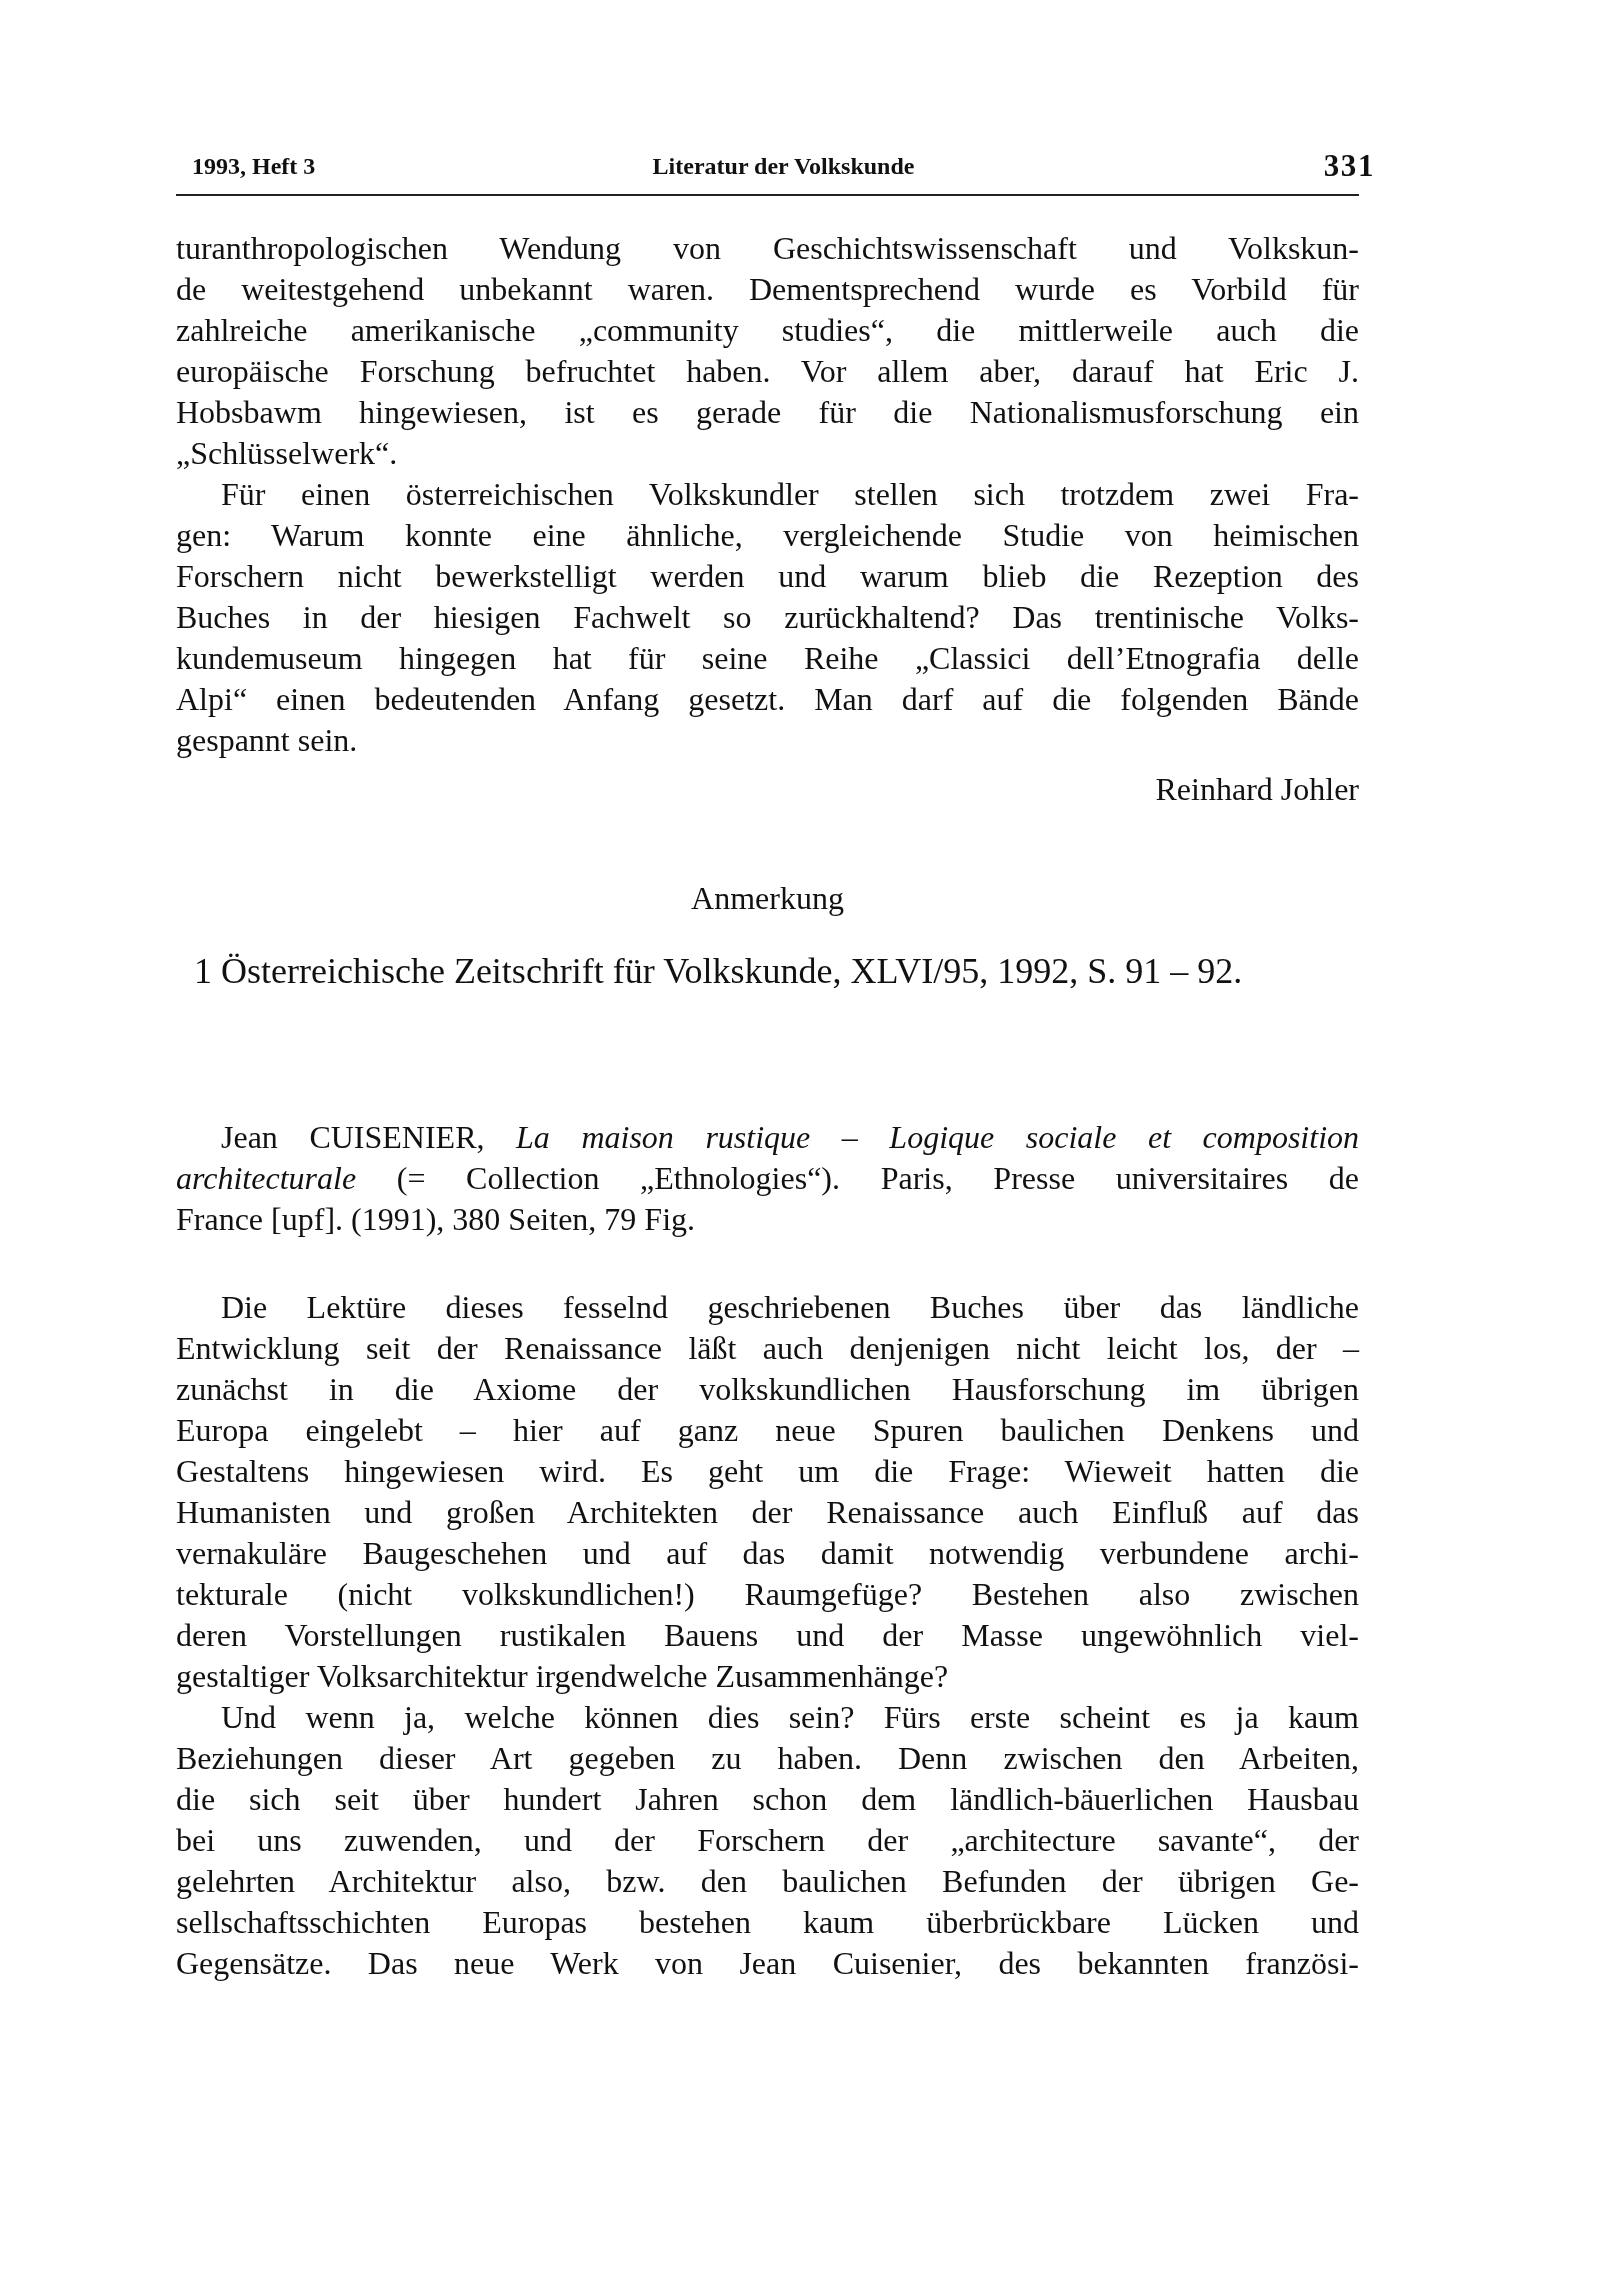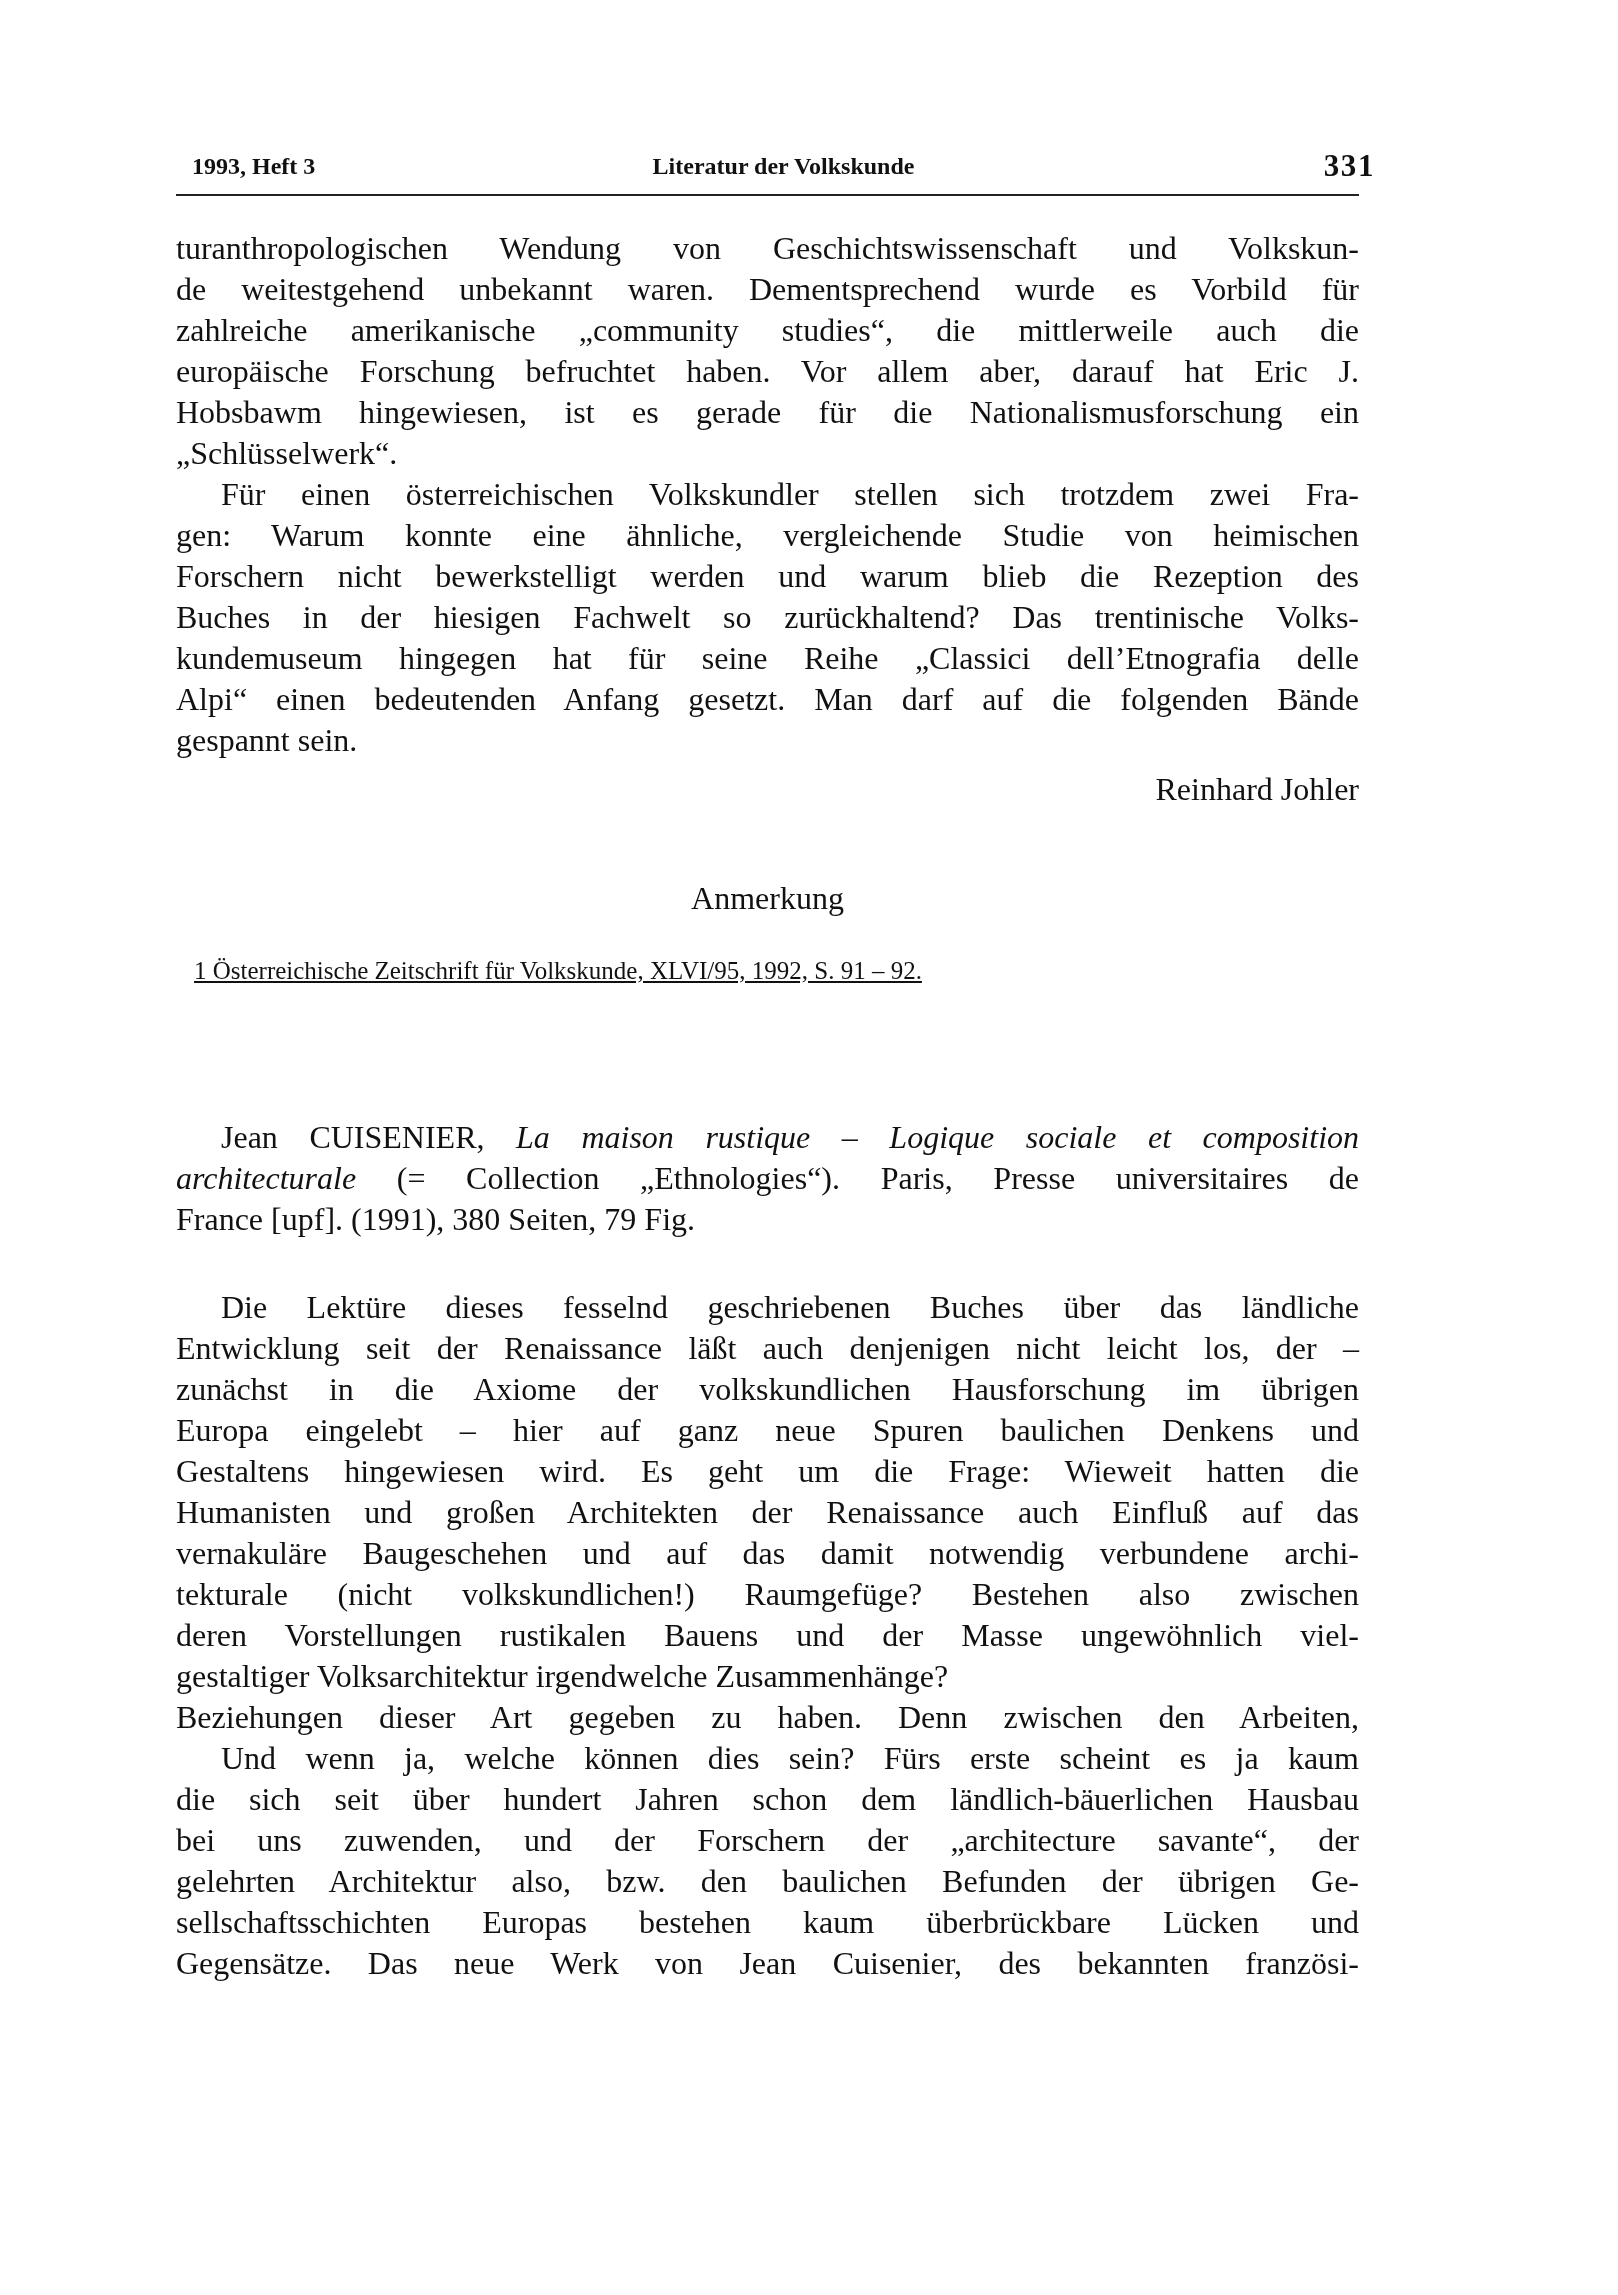--- a/index.html
+++ b/index.html
@@ -70,24 +70,23 @@
       left: 0;
       width: 1183px;
       text-align: center;
       font-size: 32px;
       line-height: 40px;
     }
     .footnote {
       position: absolute;
       top: 951px;
       left: 18px;
-      font-size: 25px;
+      font-size: 36px;
       line-height: 40px;
       white-space: nowrap;
-      text-decoration: underline;
     }
     .section2 { top: 1117px; }
     .section3 { top: 1287px; }
     em { font-style: italic; }
   </style>
 </head>
 <body>
 
 <div class="page">
 
@@ -135,22 +134,22 @@
       <span class="line">zunächst in die Axiome der volkskundlichen Hausforschung im übrigen</span>
       <span class="line">Europa eingelebt – hier auf ganz neue Spuren baulichen Denkens und</span>
       <span class="line">Gestaltens hingewiesen wird. Es geht um die Frage: Wieweit hatten die</span>
       <span class="line">Humanisten und großen Architekten der Renaissance auch Einfluß auf das</span>
       <span class="line">vernakuläre Baugeschehen und auf das damit notwendig verbundene archi-</span>
       <span class="line">tekturale (nicht volkskundlichen!) Raumgefüge? Bestehen also zwischen</span>
       <span class="line">deren Vorstellungen rustikalen Bauens und der Masse ungewöhnlich viel-</span>
       <span class="line last">gestaltiger Volksarchitektur irgendwelche Zusammenhänge?</span>
     </div>
     <div>
+      <span class="line" style="padding-left:45px;">Und wenn ja, welche können dies sein? Fürs erste scheint es ja kaum</span>
       <span class="line">Beziehungen dieser Art gegeben zu haben. Denn zwischen den Arbeiten,</span>
-      <span class="line" style="padding-left:45px;">Und wenn ja, welche können dies sein? Fürs erste scheint es ja kaum</span>
       <span class="line">die sich seit über hundert Jahren schon dem ländlich-bäuerlichen Hausbau</span>
       <span class="line">bei uns zuwenden, und der Forschern der „architecture savante“, der</span>
       <span class="line">gelehrten Architektur also, bzw. den baulichen Befunden der übrigen Ge-</span>
       <span class="line">sellschaftsschichten Europas bestehen kaum überbrückbare Lücken und</span>
       <span class="line">Gegensätze. Das neue Werk von Jean Cuisenier, des bekannten französi-</span>
     </div>
   </div>
 
 </div>
 

